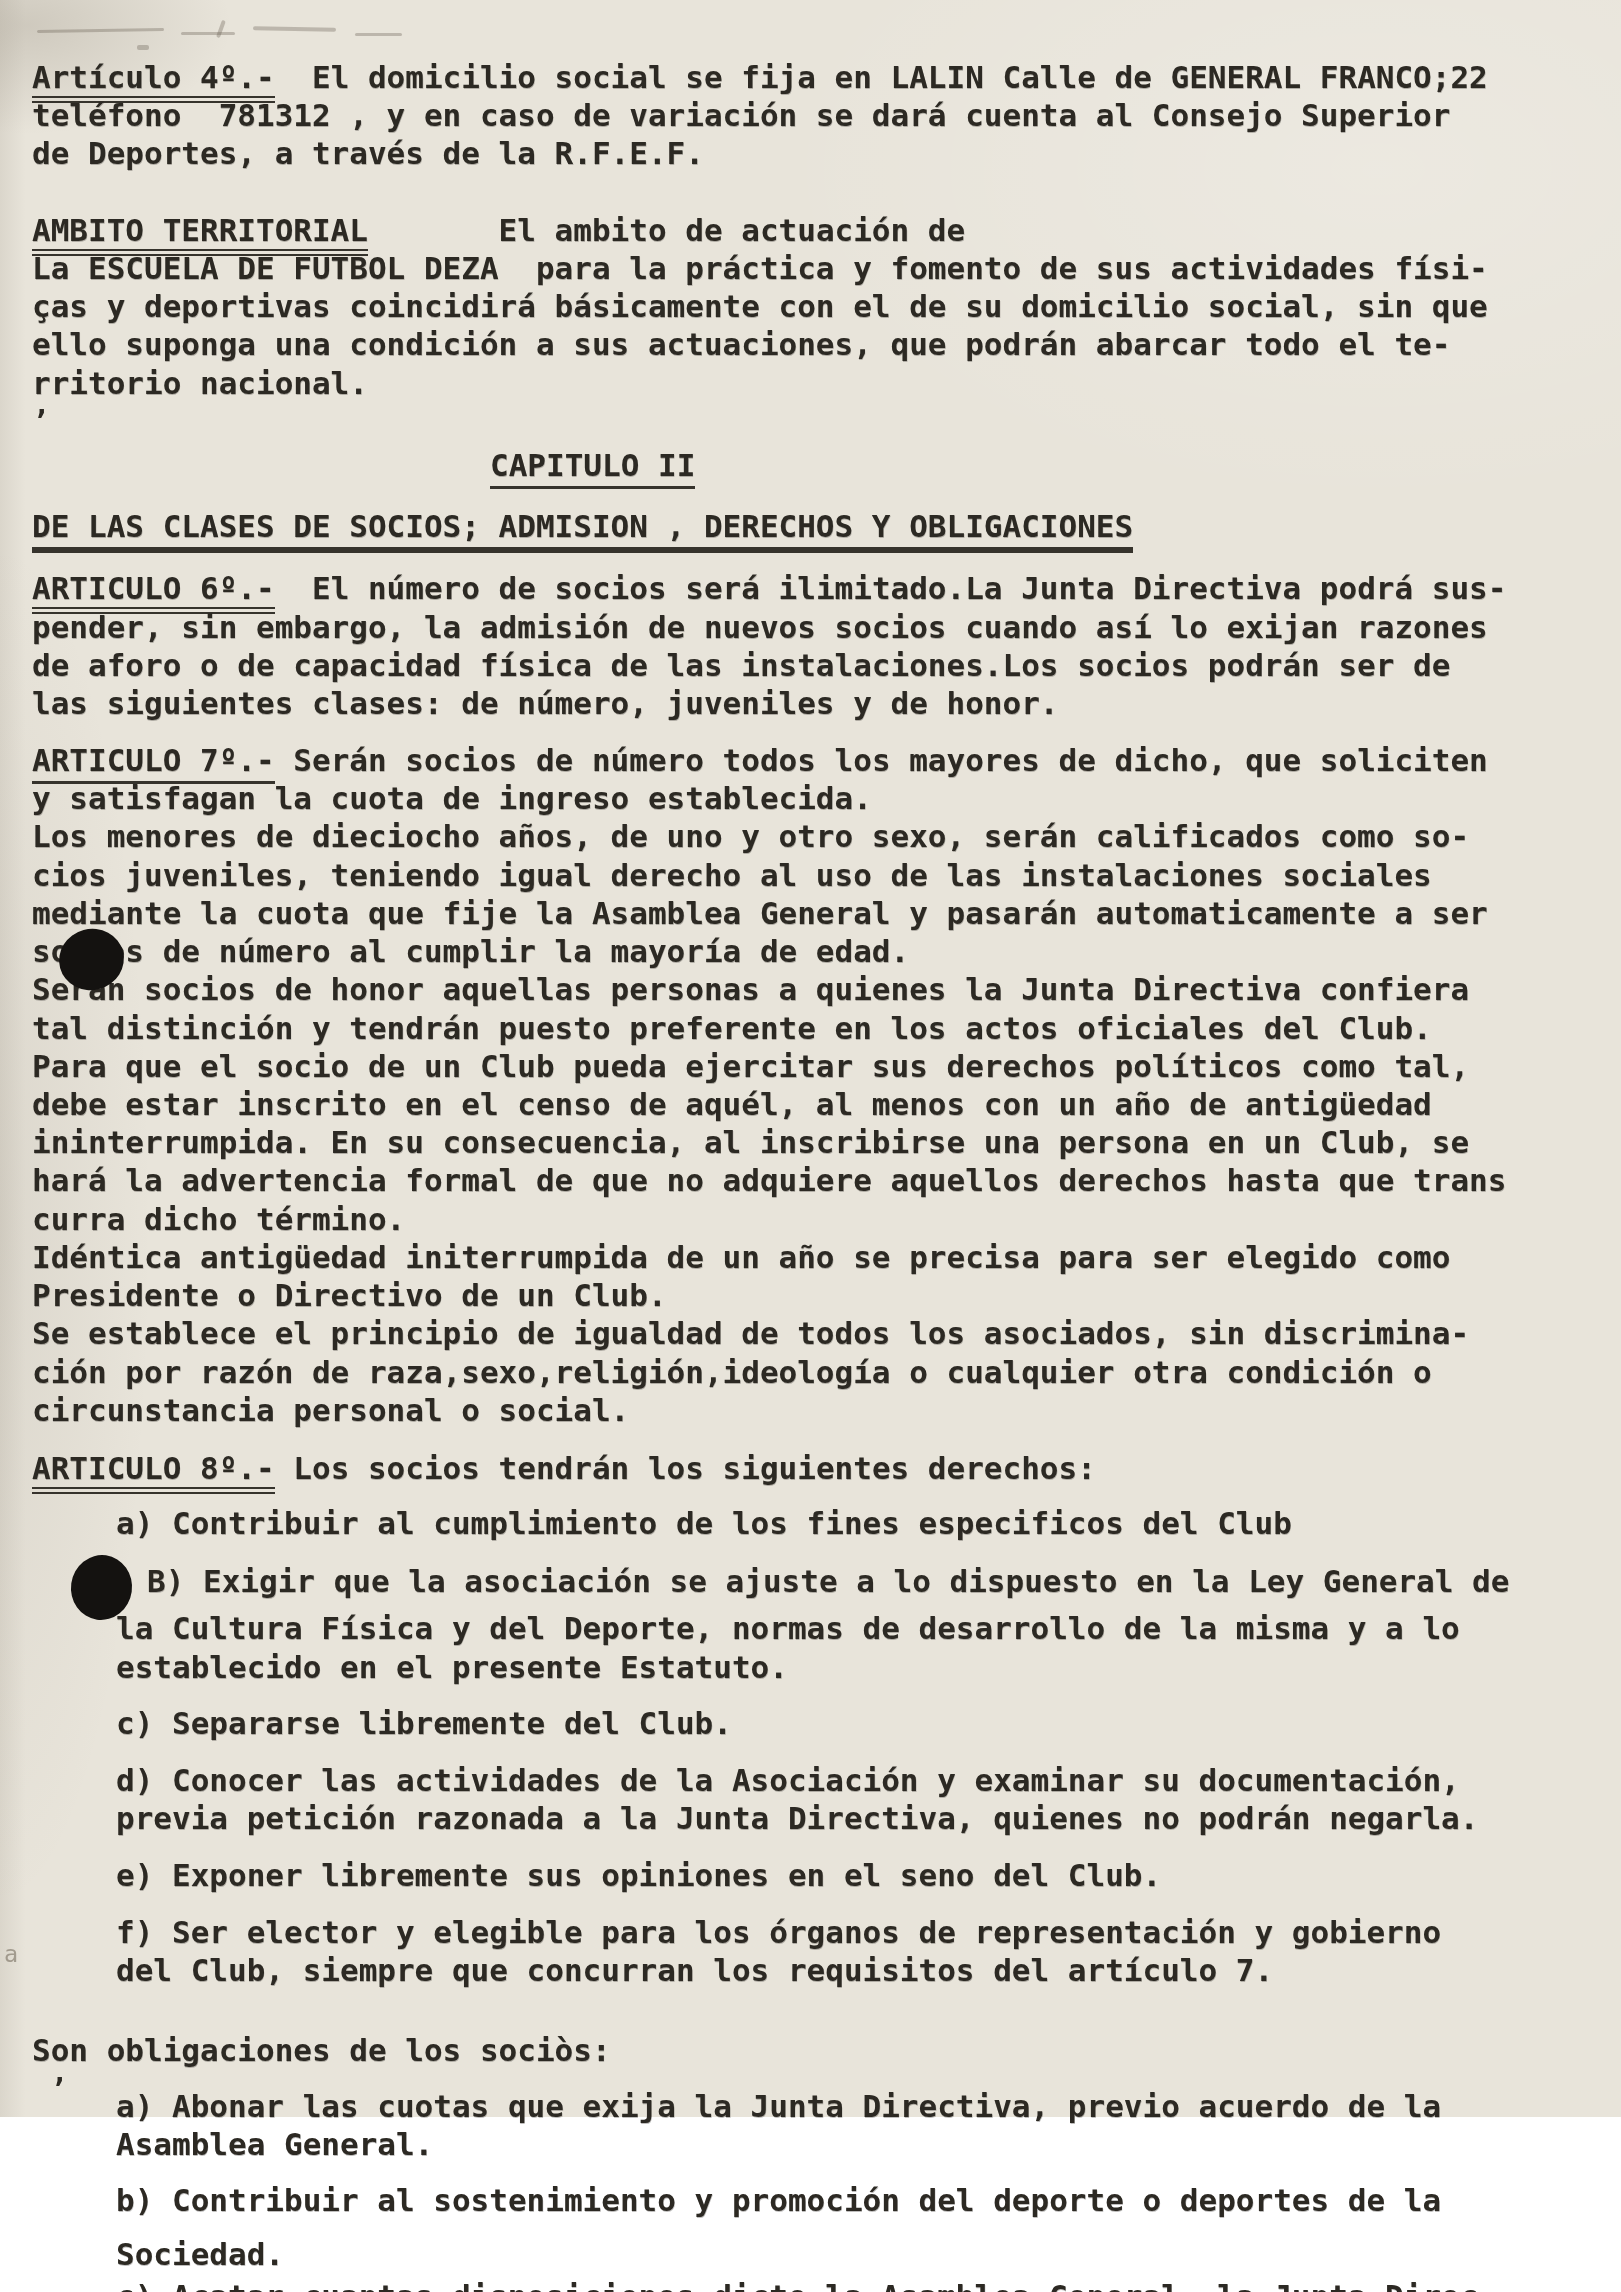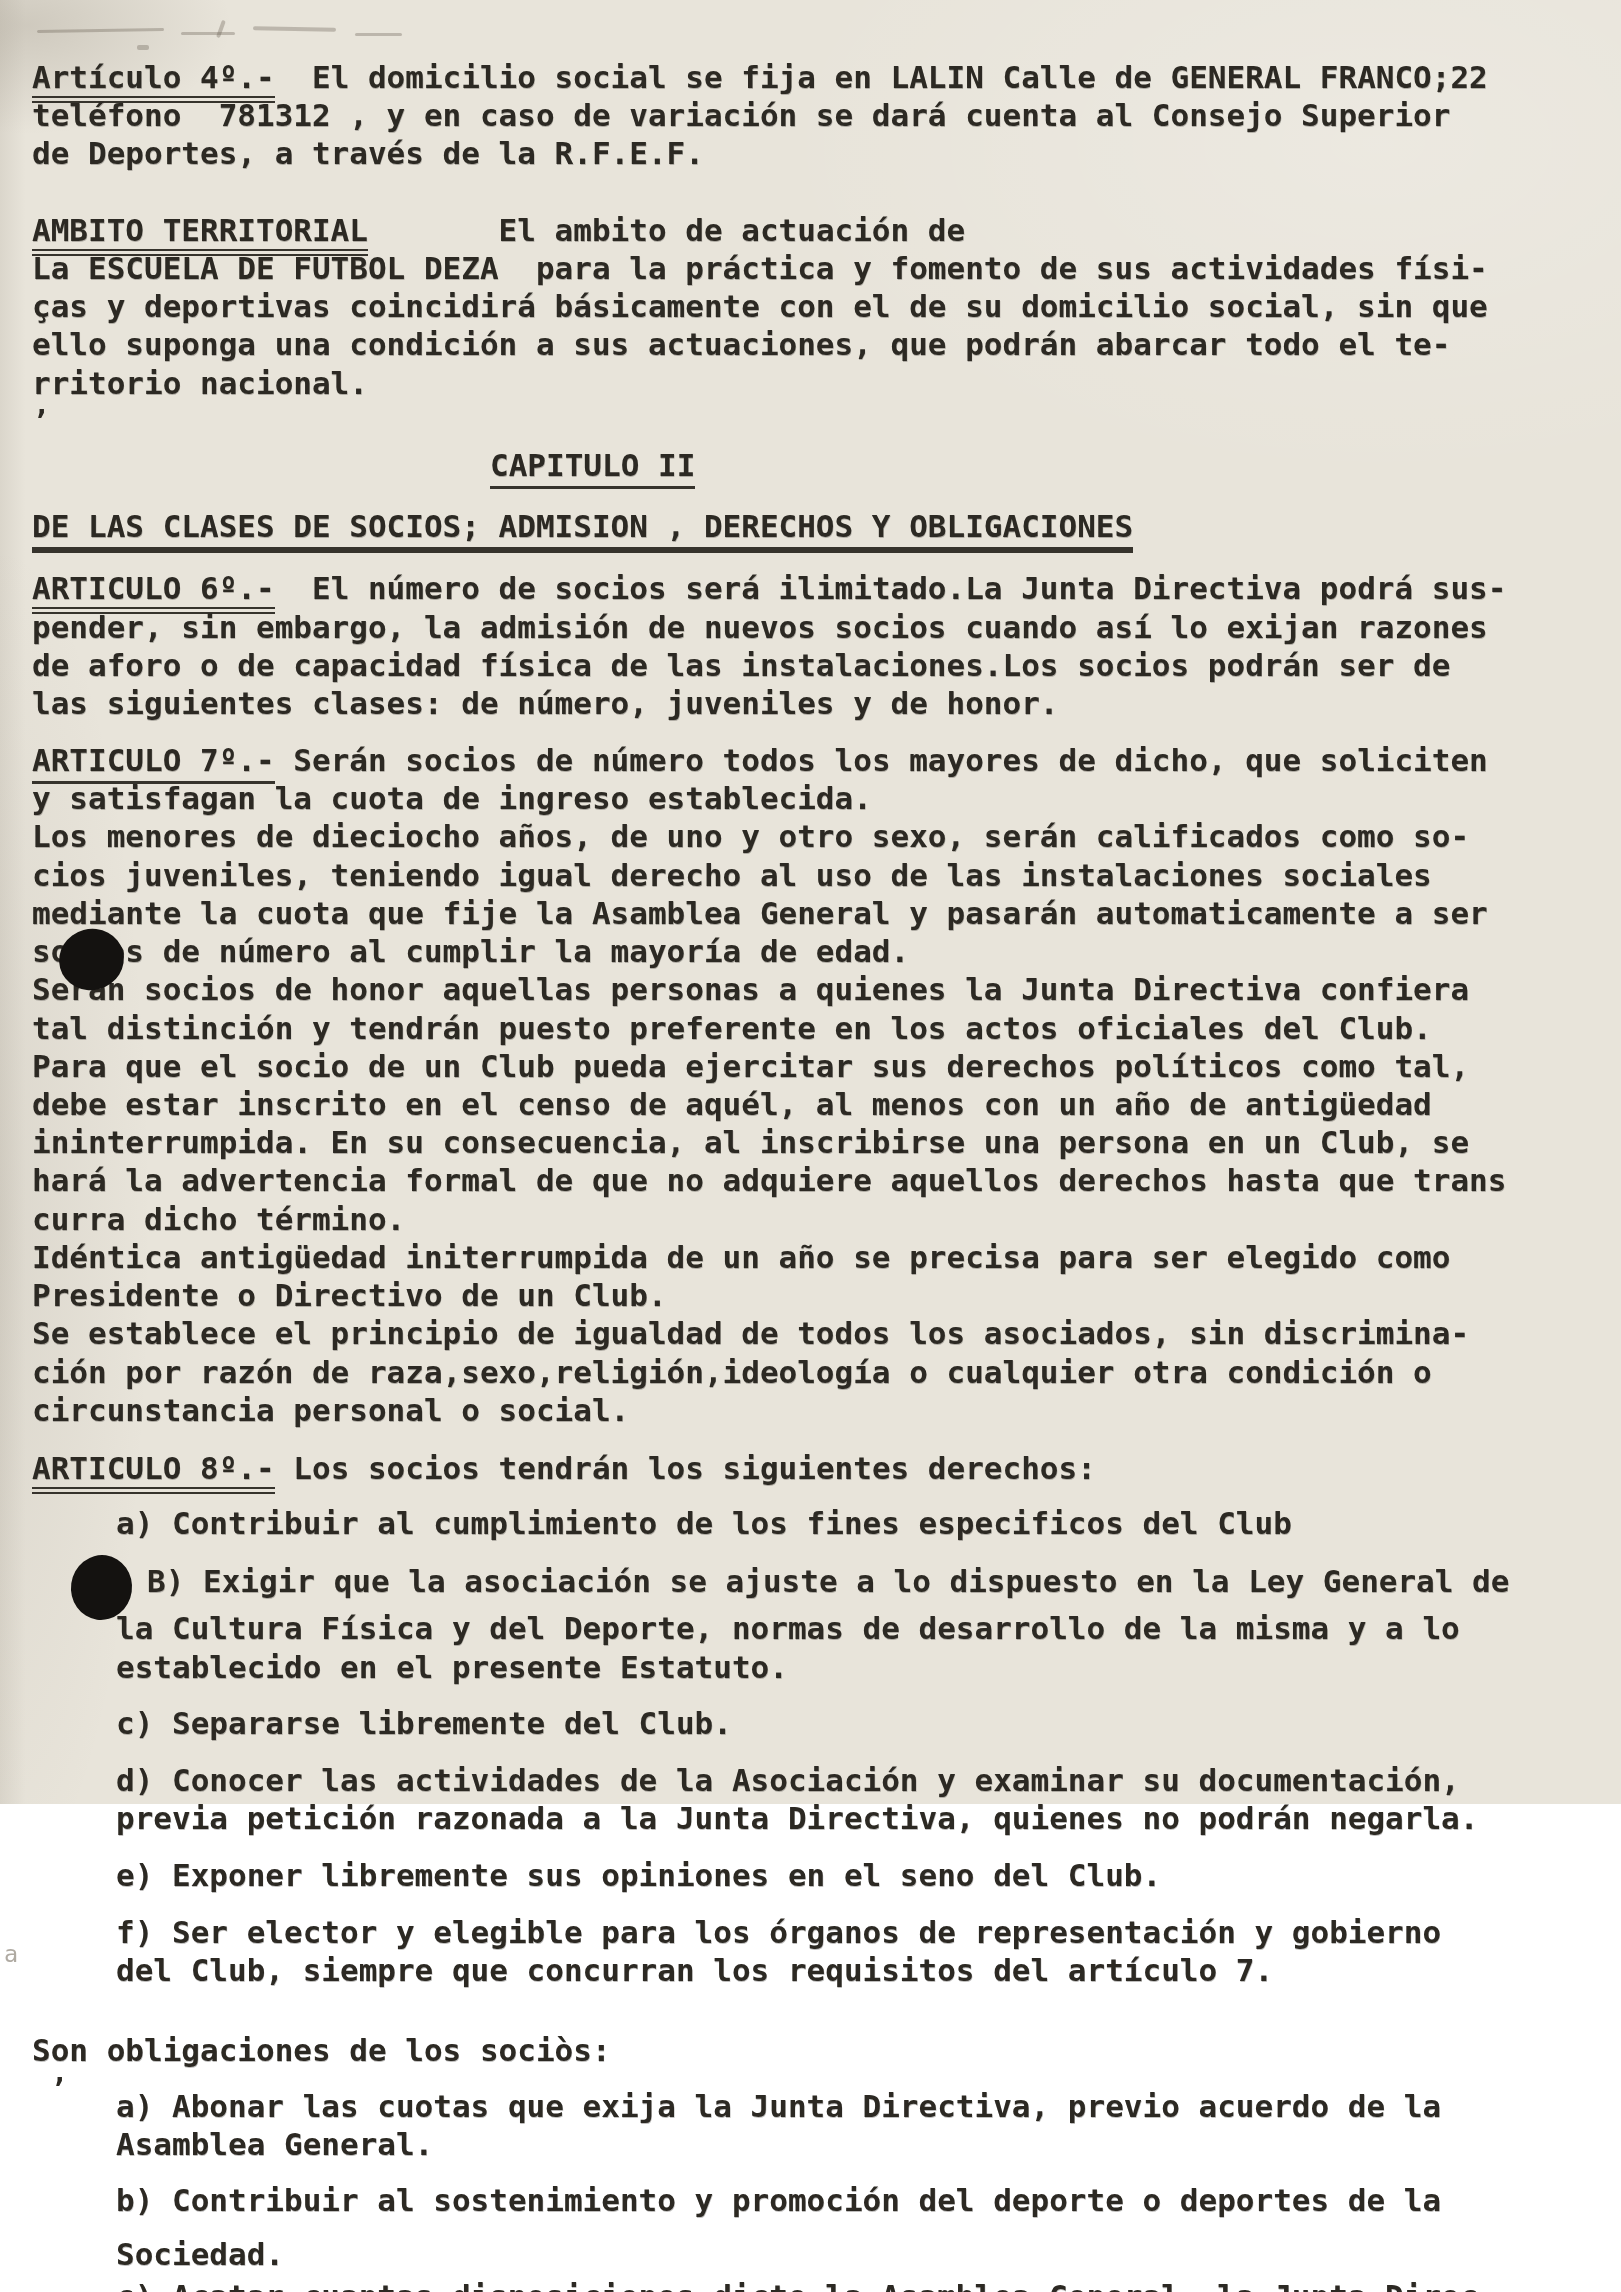--- a/index.html
+++ b/index.html
@@ -2,21 +2,21 @@
 <html><head>
 <meta charset="utf-8">
 <style>
   html, body {
     margin: 0; padding: 0;
     width: 1621px; height: 2293px;
     overflow: hidden;
   }
   #paper {
     position: relative;
-    width: 1621px; height: 1804px;
+    width: 1621px; height: 2117px;
     background:
       radial-gradient(ellipse 314px 167px at 27.4px 25.5px, rgba(105,95,78,.20), transparent 65%),
       radial-gradient(ellipse 216px 980px at 0px 1225px, rgba(110,100,85,.10), transparent 70%),
       radial-gradient(ellipse 882px 490px at 85% 8%, rgba(255,255,255,.18), transparent 70%),
       linear-gradient(90deg, rgba(120,110,95,.12), rgba(120,110,95,0) 25.5px),
       #e8e4da;
     text-align: right;
   }
   .line {
     position: absolute;

